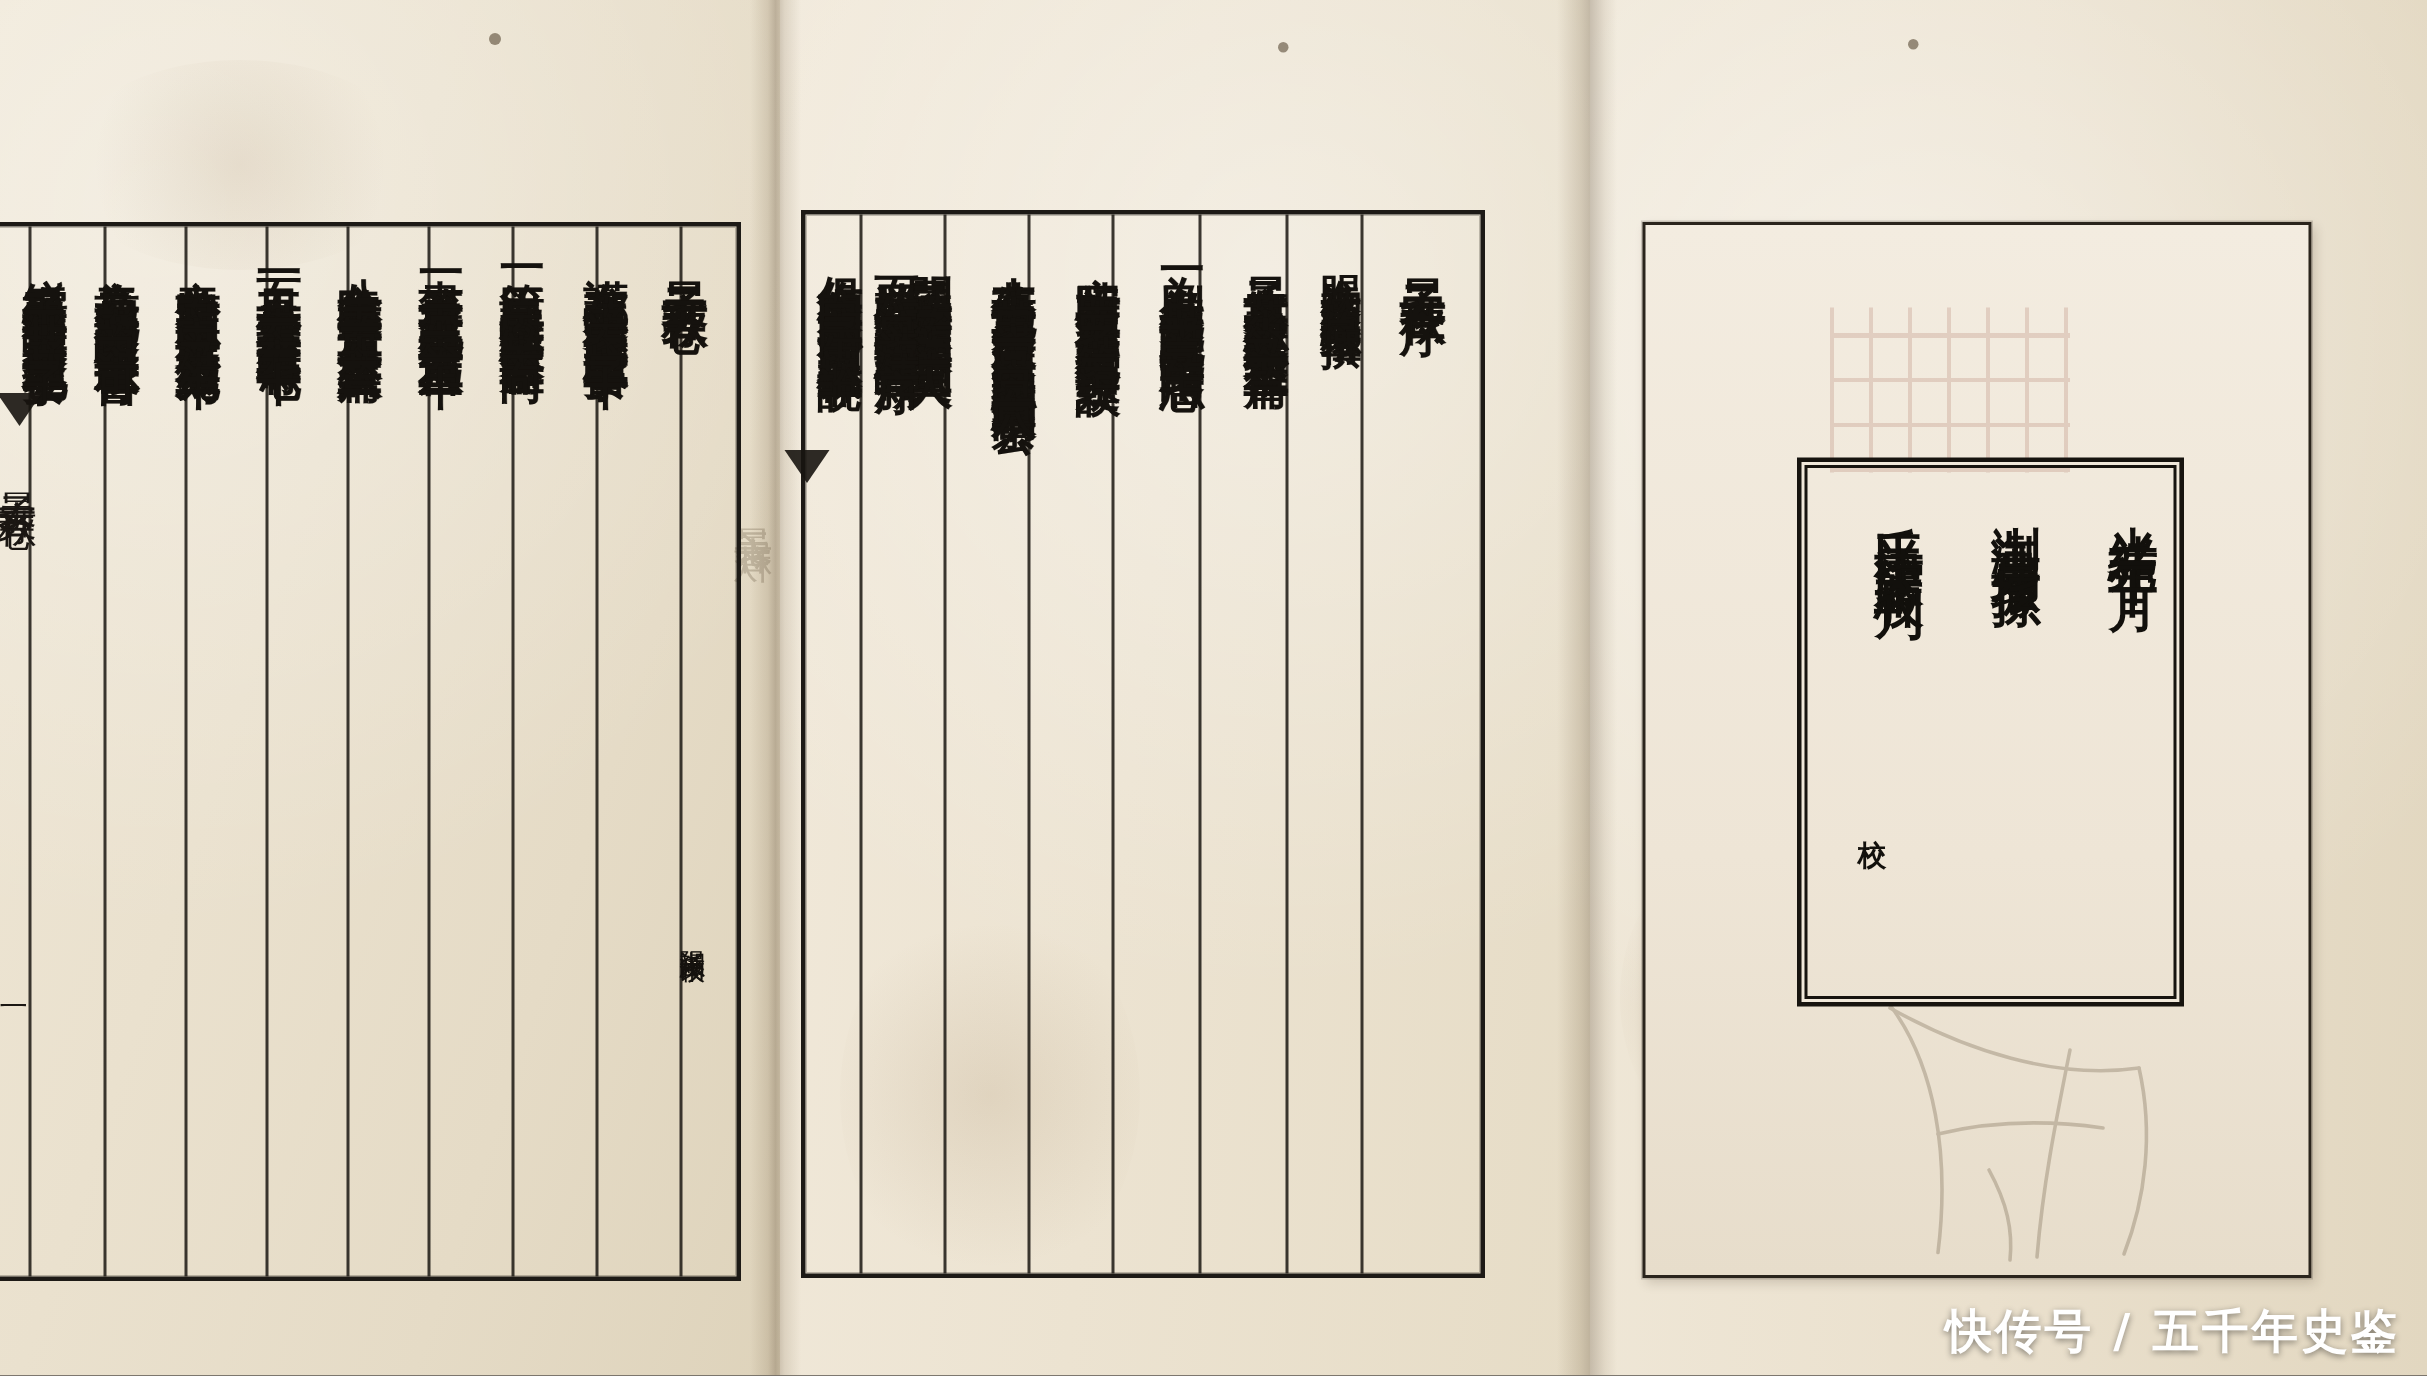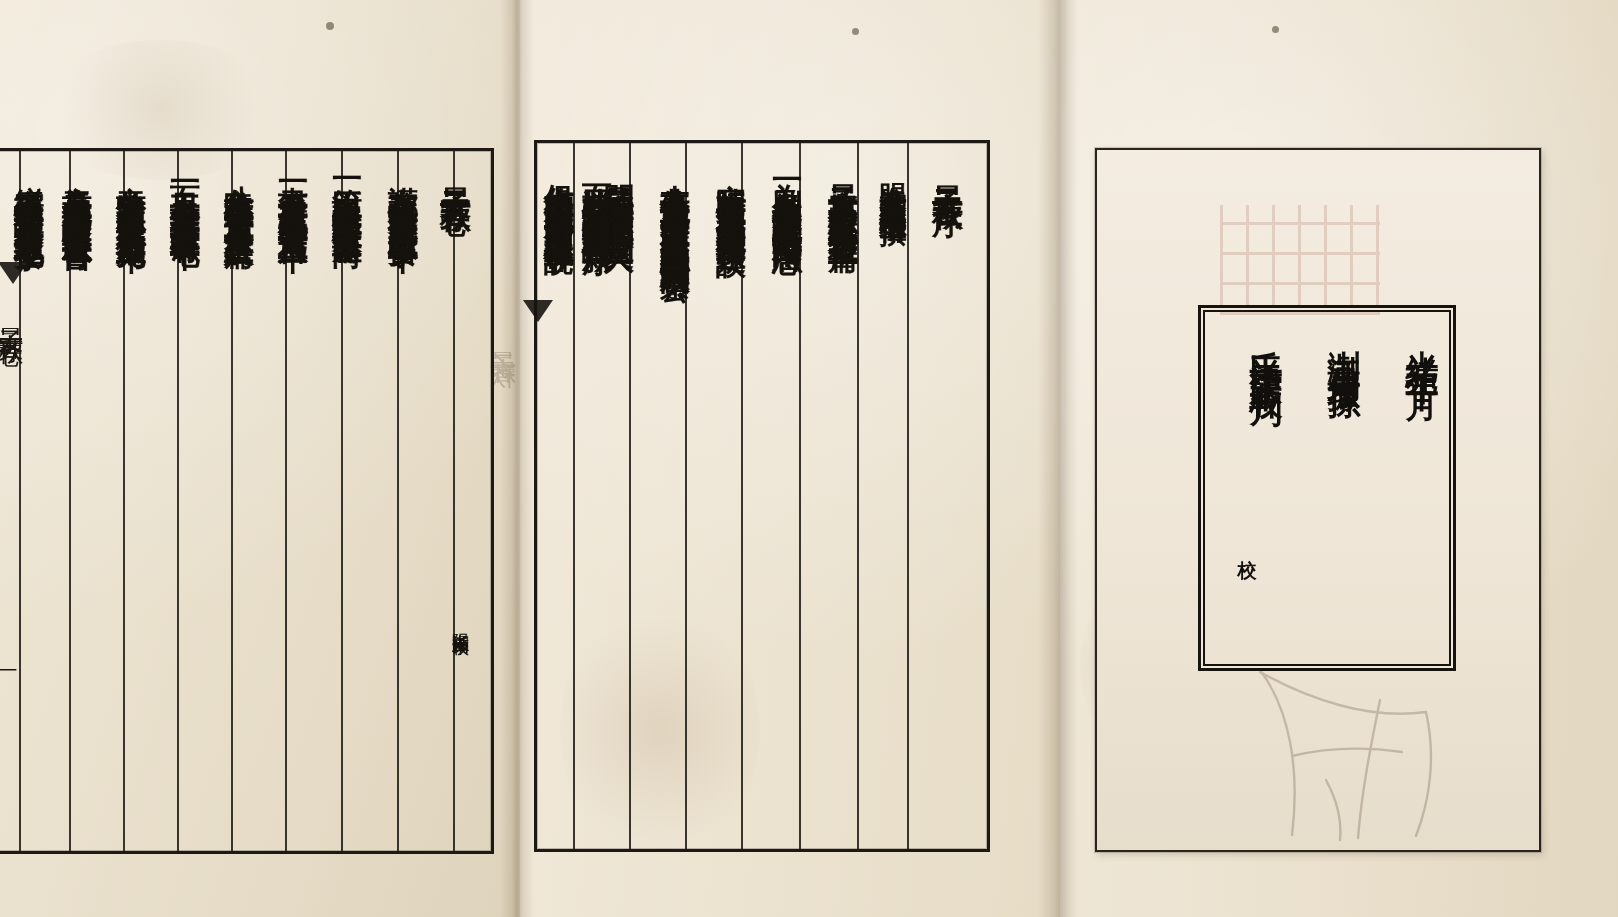--- a/index.html
+++ b/index.html
@@ -300,13 +300,14 @@
   <div class="vcol big" style="left:224px; top:162px;">八章除復重二十二篇六百三十八章定著八篇二</div>
   <div class="vcol big" style="left:170px; top:162px;">百一十五章外書無有三十六章中書無有七十一</div>
   <div class="vcol big" style="left:116px; top:162px;">章中外皆有以相定中書以天為芳又為備先為牛</div>
   <div class="vcol big" style="left:62px;  top:162px;">章為長如此類者多謹頗略榆皆已定以殺青書可</div>
   <div class="vcol big" style="left:14px;  top:162px;">繕寫晏子名嬰謚平仲萊人萊者今東萊地也晏子</div>
 
   <div class="margin-mark" style="left:-6px; top:306px; font-size:26px; letter-spacing:4px;">晏子春秋卷一</div>
   <div class="margin-mark" style="left:-4px; top:660px;">一</div>
   <div class="fishtail" style="left:-2px; top:262px;"></div>
 
+  <div id="watermark">快传号 / 五千年史鉴</div>
 </div>
 
 </body></html>

